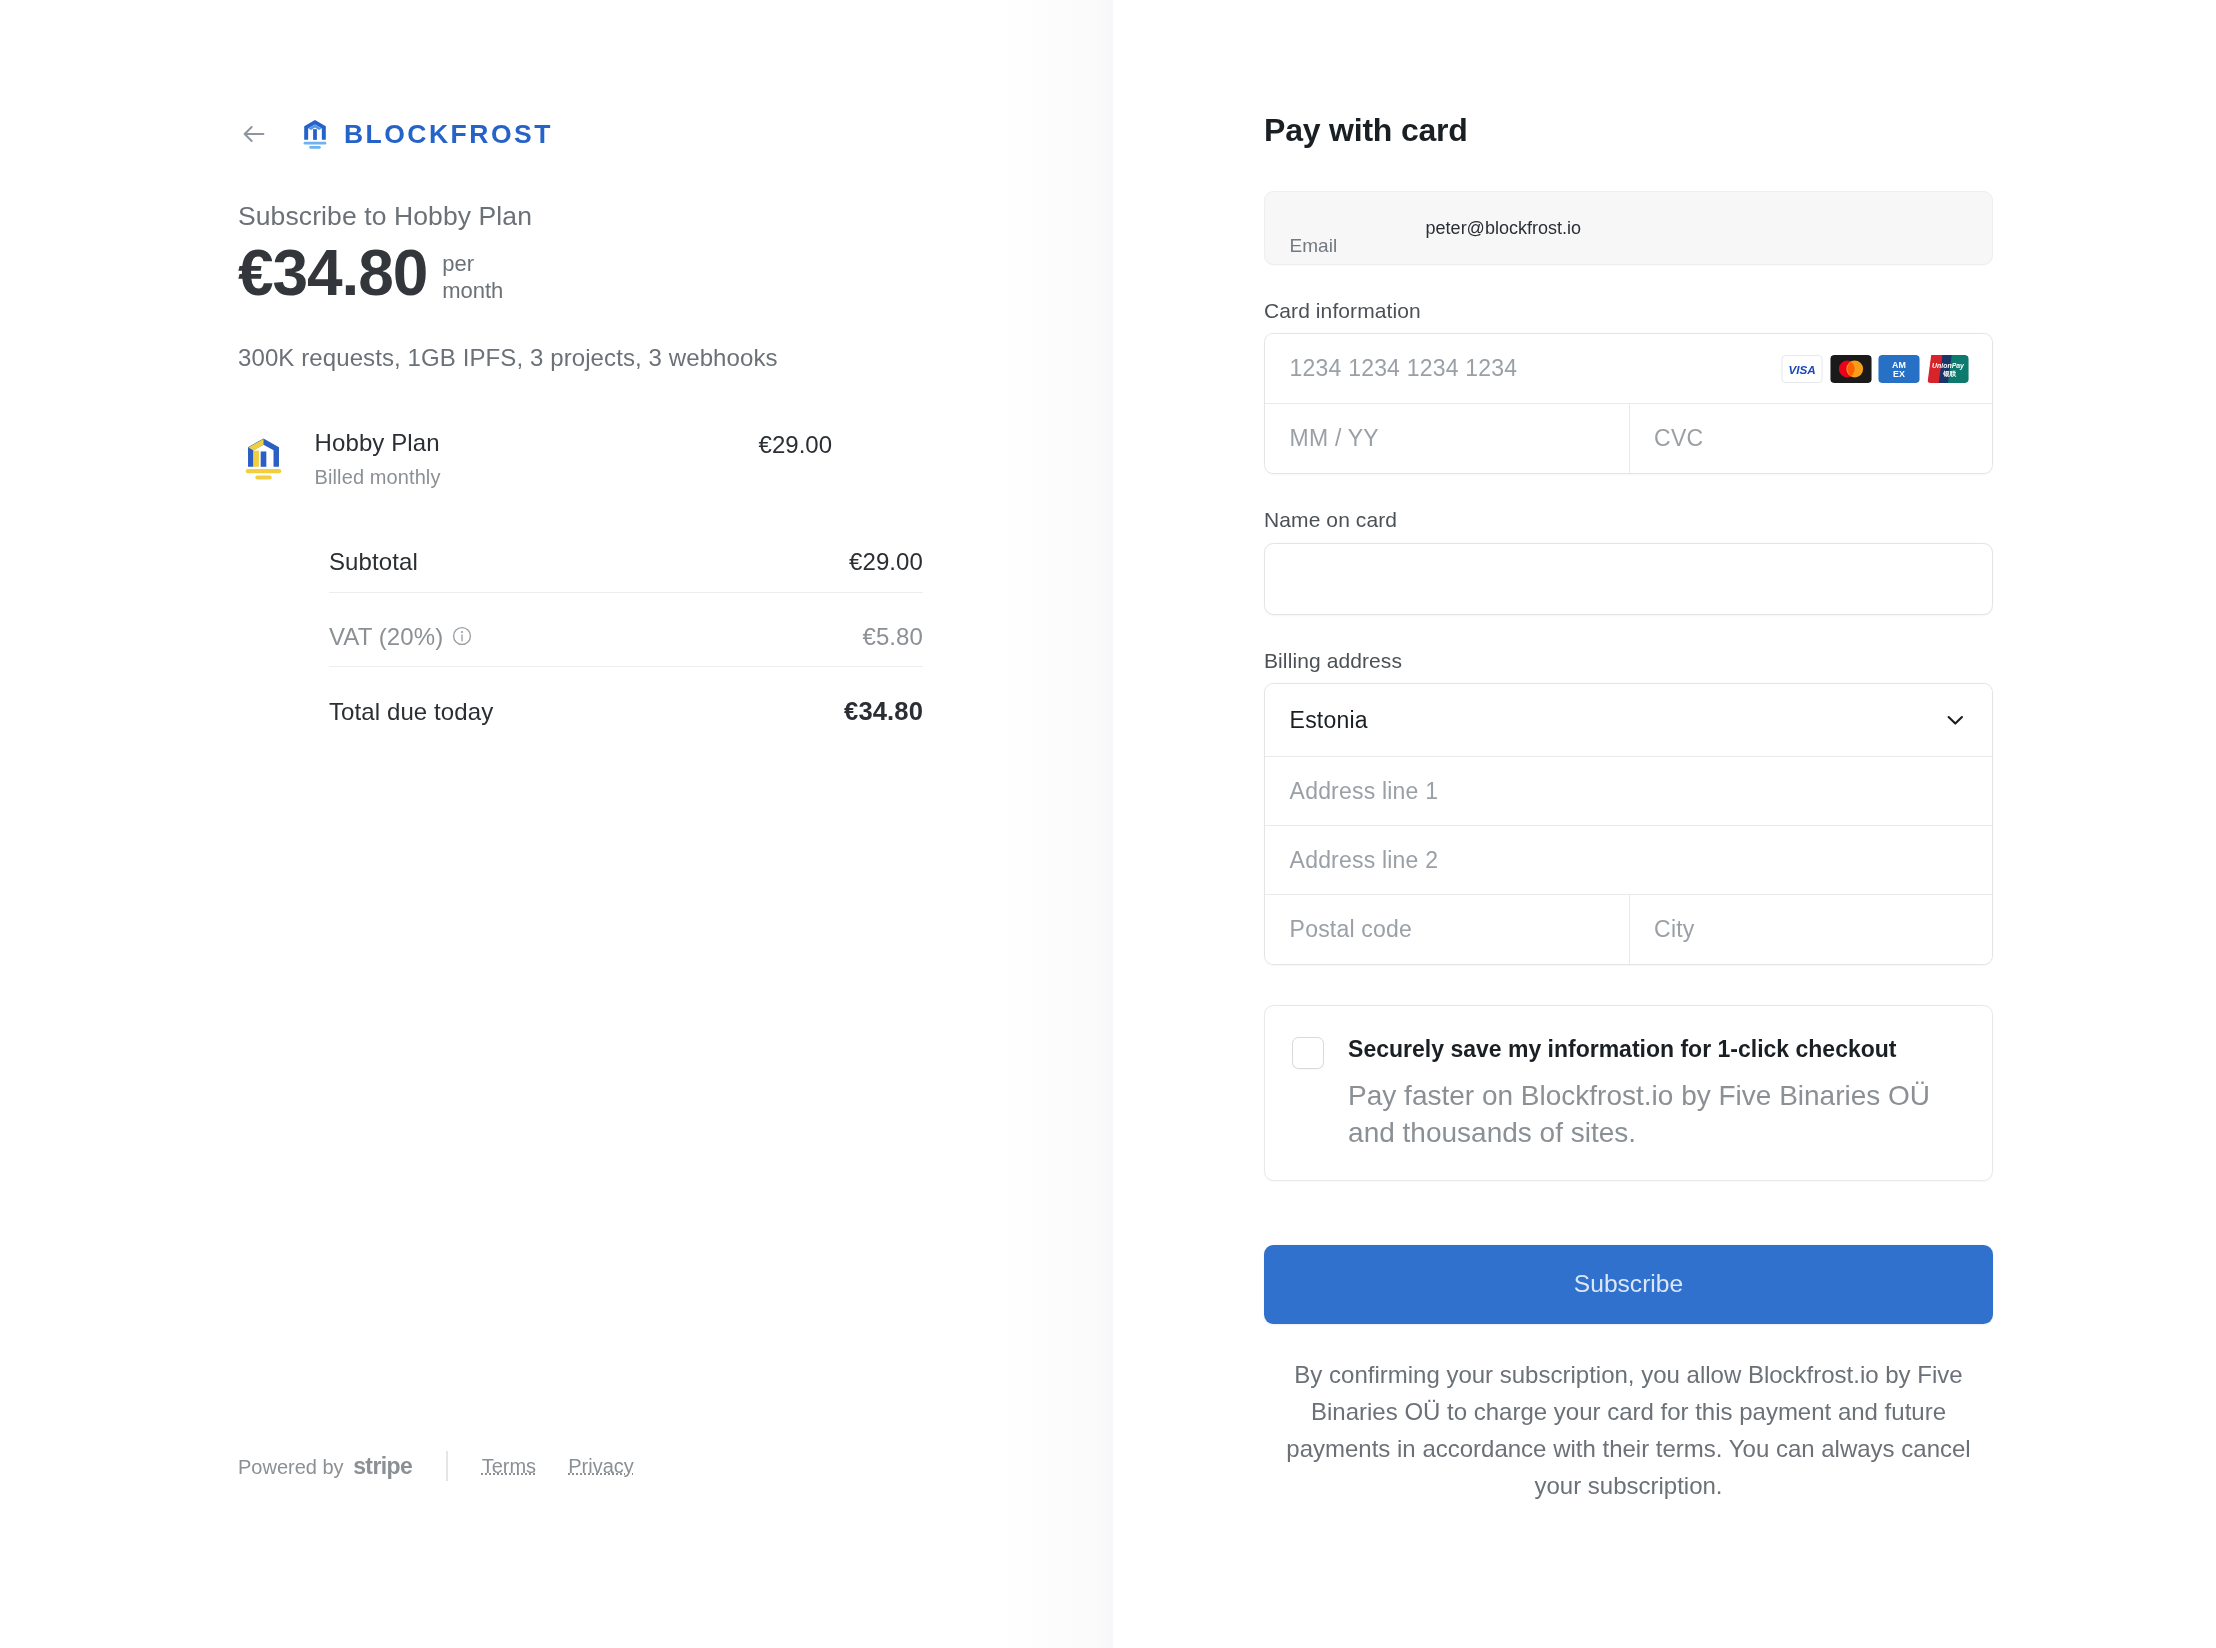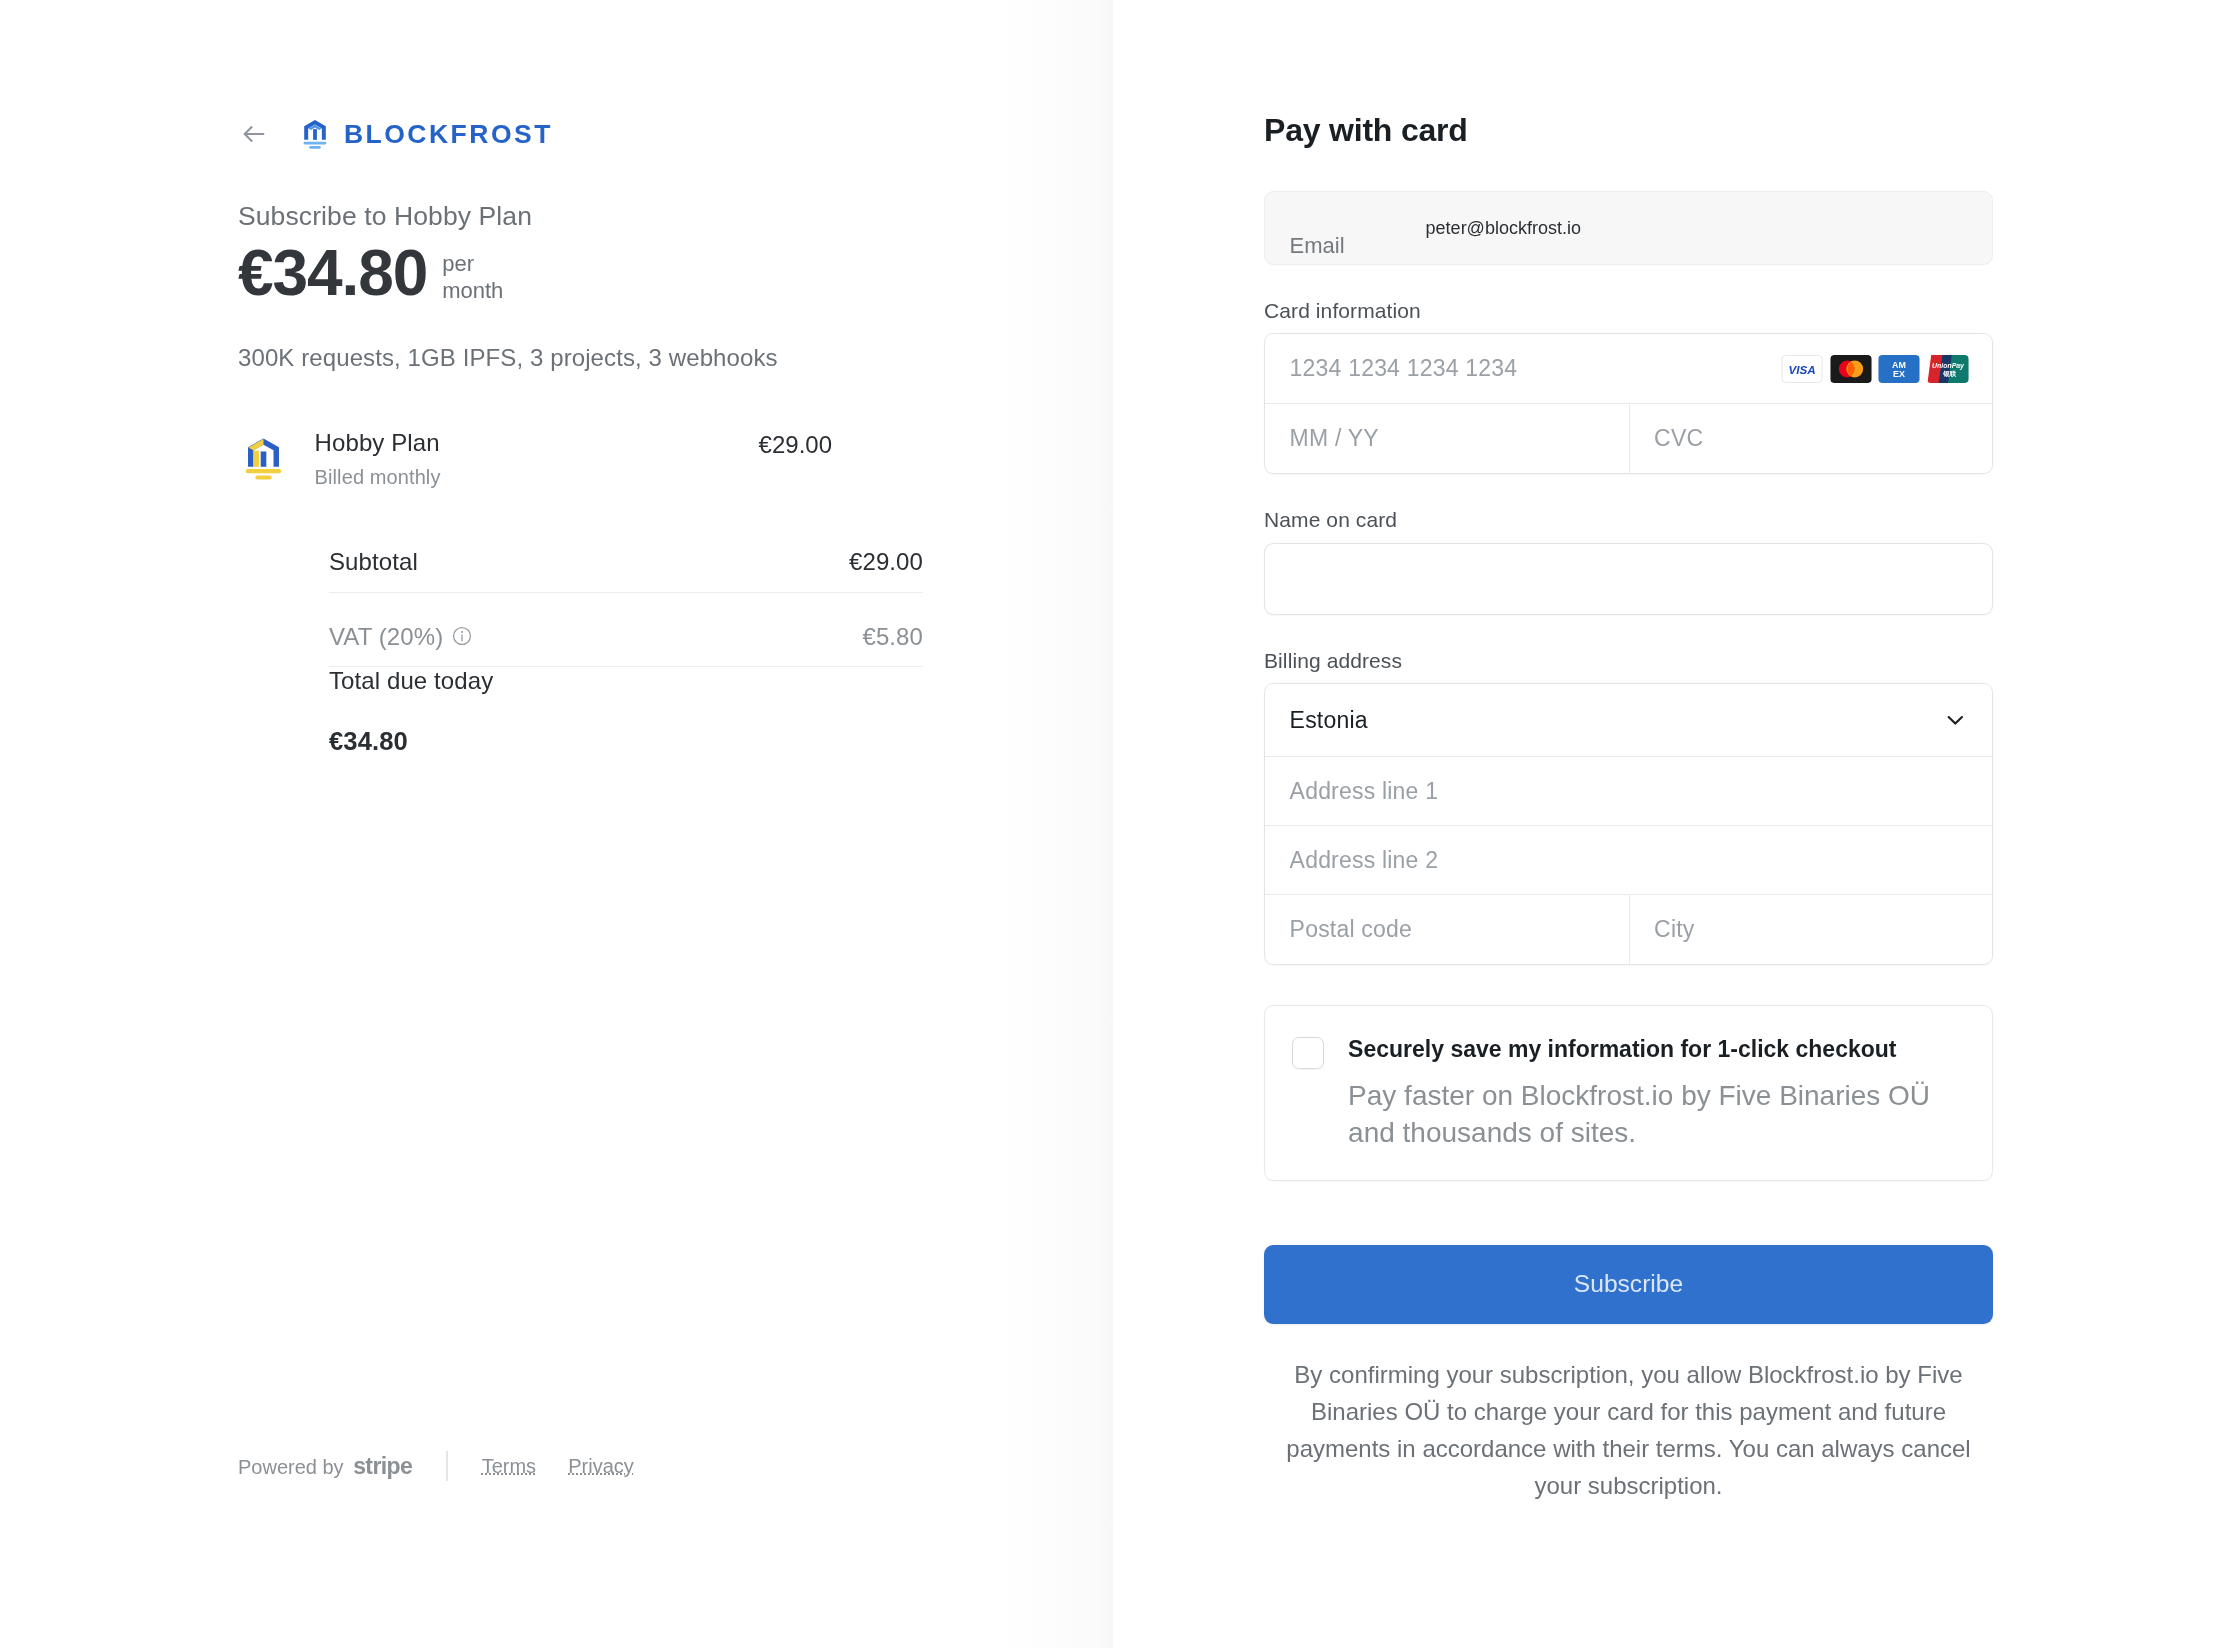--- a/index.html
+++ b/index.html
@@ -96,21 +96,21 @@
     padding: 0 0 0 0;
     height: 44px;
     gap: 32px;
   }
   .total-row.sep { border-top: 1.5px solid #ebedef; }
   .tr-label { font-size: 24px; letter-spacing: 0.1px; }
   .tr-val { font-size: 24px; letter-spacing: 0.1px; }
   .row-subtotal .tr-label, .row-subtotal .tr-val { color: #2b2f33; }
   .row-vat { padding-top: 30px; height: 74px; }
   .row-vat .tr-label, .row-vat .tr-val { color: #8b9095; }
-  .row-total { height: 74px; flex-direction: column; }
+  .row-total { padding-top: 30px; height: 74px; }
   .row-total .tr-label { color: #2b2f33; }
   .row-total .tr-val { color: #2b2f33; font-weight: bold; font-size: 25.6px; }
   .info-icon { display: inline-block; vertical-align: -1.9px; margin-left: 7.6px; }
 
   .footer {
     position: absolute;
     left: 238px;
     top: 1451px;
     display: flex; align-items: center;
     font-size: 20px;
@@ -146,21 +146,21 @@
   .email-box {
     margin-top: 42px;
     height: 74px;
     background: #f7f7f8;
     border: 1.2px solid #eceef0;
     border-radius: 9.5px;
     display: flex; align-items: center;
     padding: 0 24.6px;
     box-shadow: 0 0.9px 0.9px rgba(0,0,0,0.02);
   }
-  .email-label { font-size: 22px; color: #73797f; width: 136px; flex: 0 0 136px; margin-top: 36px; }
+  .email-label { font-size: 19px; color: #73797f; width: 136px; flex: 0 0 136px; margin-top: 36px; }
   .email-value { font-size: 18px; color: #2b2f33; }
 
   .field-label {
     font-size: 21px;
     color: #4b5156;
     margin-top: 34px;
     margin-bottom: 10.4px;
     letter-spacing: 0.1px;
   }
 

